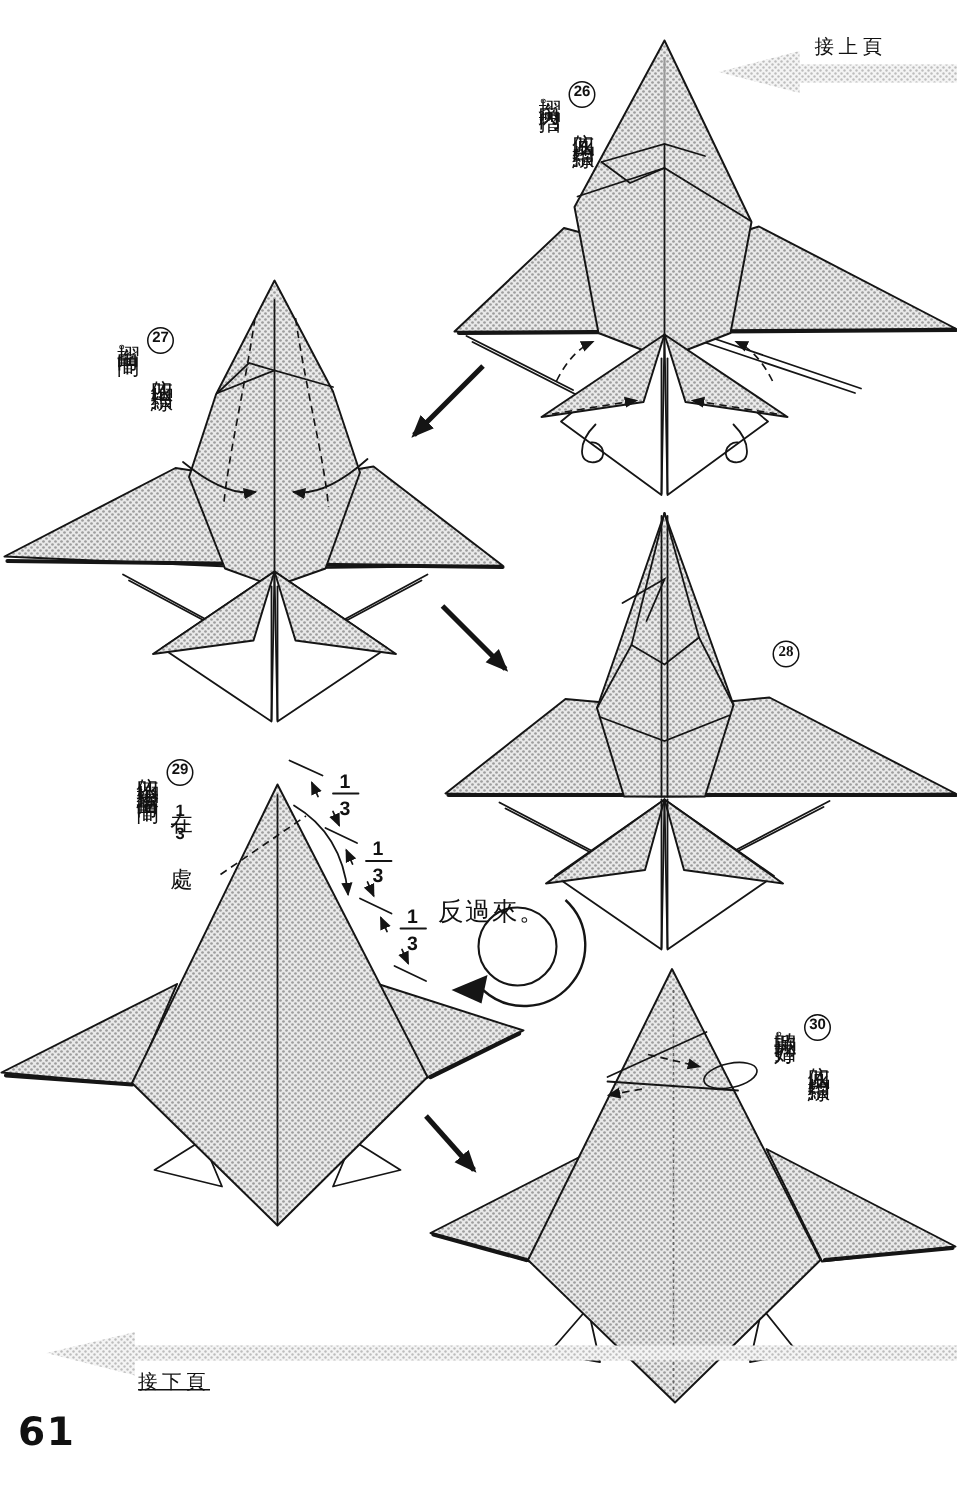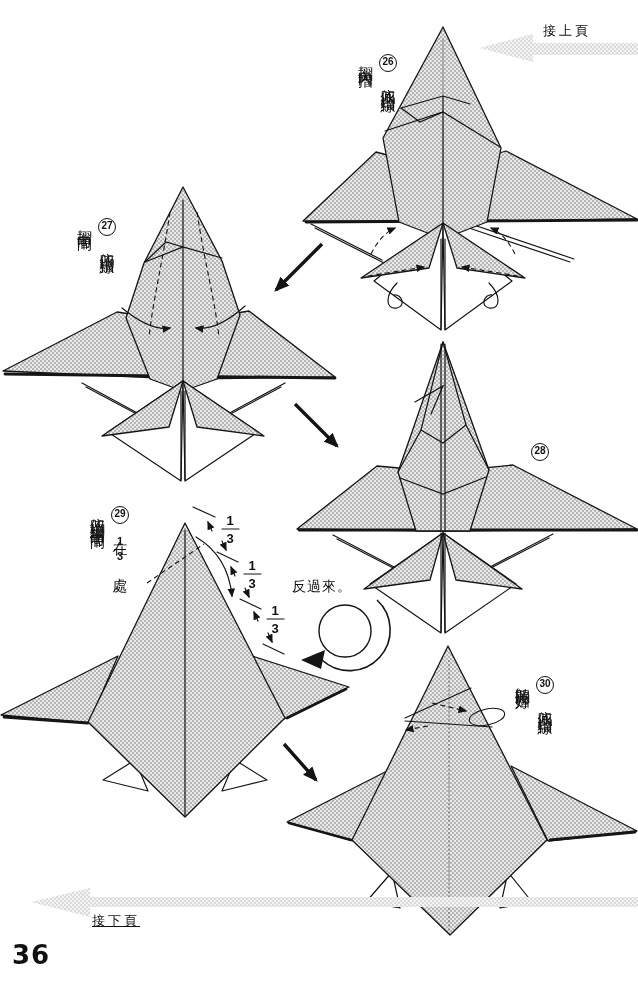--- a/index.html
+++ b/index.html
@@ -25,30 +25,30 @@
     position:absolute; writing-mode:vertical-rl; text-orientation:upright;
     font-size:15px; line-height:1.5; letter-spacing:2.5px; color:#111;
   }
   .vcol { display:block; }
   .cnum {
     box-sizing:border-box; display:inline-block; width:18px; height:18px;
     border:1.6px solid #111; border-radius:50%;
     font:bold 10px/14.5px "Liberation Sans",sans-serif; text-align:center;
     writing-mode:horizontal-tb; letter-spacing:0; margin:0 0 5px 0; background:#fff;
   }
-  .cnum-abs { position:absolute; margin:16px; }
+  .cnum-abs { position:absolute; margin:0;font-family:Liberation Serif, serif; }
   .vfrac {
     writing-mode:horizontal-tb; display:inline-block; text-align:center;
     font:bold 11px/1.2 "Liberation Sans",sans-serif; letter-spacing:0; margin:3px 0;
   }
   .vfrac span { display:block; }
   .vfrac .n { border-bottom:1.4px solid #111; padding:0 3px 1px; }
 
   .navlabel { position:absolute; font-size:13px; letter-spacing:3px; }
-  .turnover { position:absolute; left:292px; top:578px; font-size:14px; letter-spacing:1px; }
+  .turnover { position:absolute; left:292px; top:596px; font-size:17px; letter-spacing:1px; }
   .pagenum { position:absolute; left:12px; top:940px; font:bold 26px "DejaVu Sans",sans-serif; letter-spacing:1px; }
 </style>
 </head>
 <body>
 
 <div class="stage">
 
 <svg width="638" height="1000" viewBox="0 0 638 1000">
   <defs>
     <pattern id="ht" width="4" height="4" patternUnits="userSpaceOnUse">
@@ -243,15 +243,15 @@
     <div class="vcol"><span>依凹摺線摺向中間。</span></div>
   </div>
 
   <div class="vblock" style="right:82px; top:676px;">
     <div class="vcol"><span class="cnum">30</span><span>依凹凸摺線</span></div>
     <div class="vcol"><span>掀開摺好。</span></div>
   </div>
 
   <div class="turnover">反過來。</div>
 
-  <div class="pagenum">36</div>
+  <div class="pagenum">61</div>
 
 </div>
 
 </body></html>

